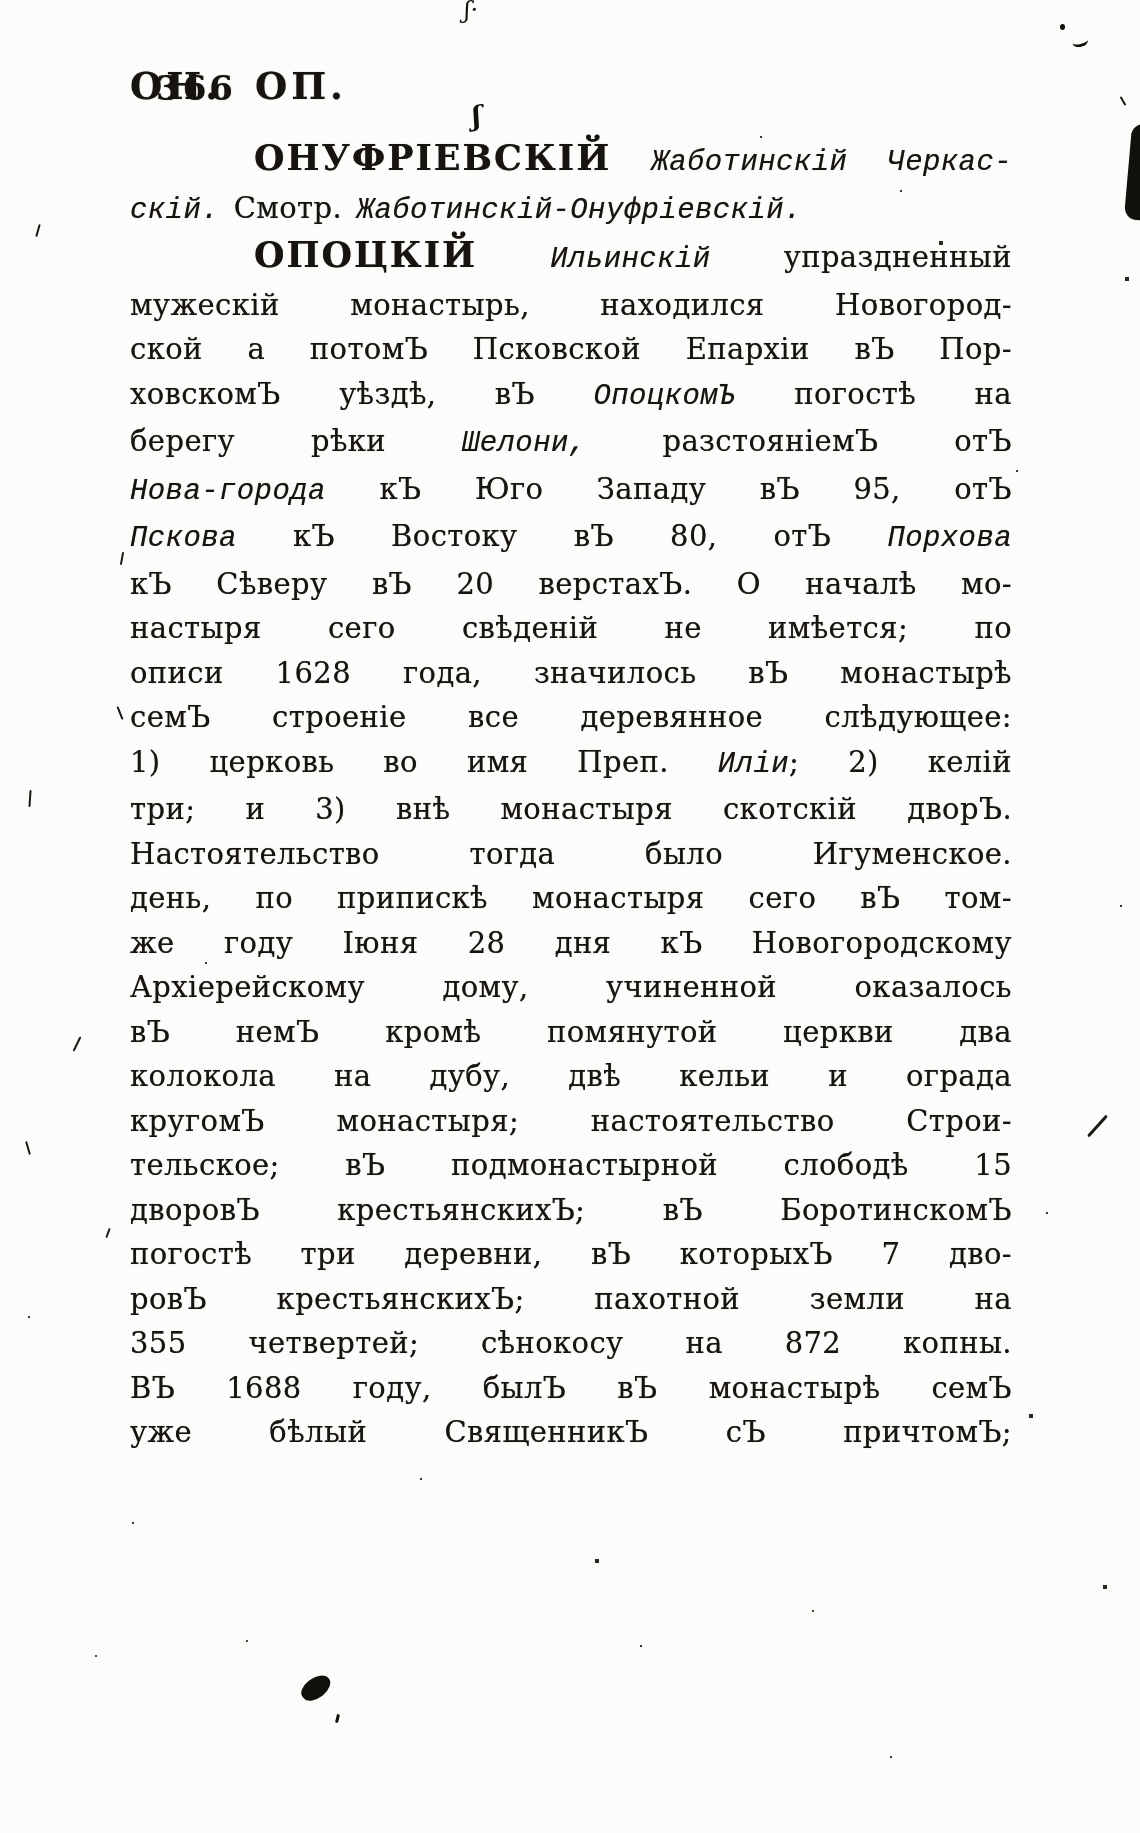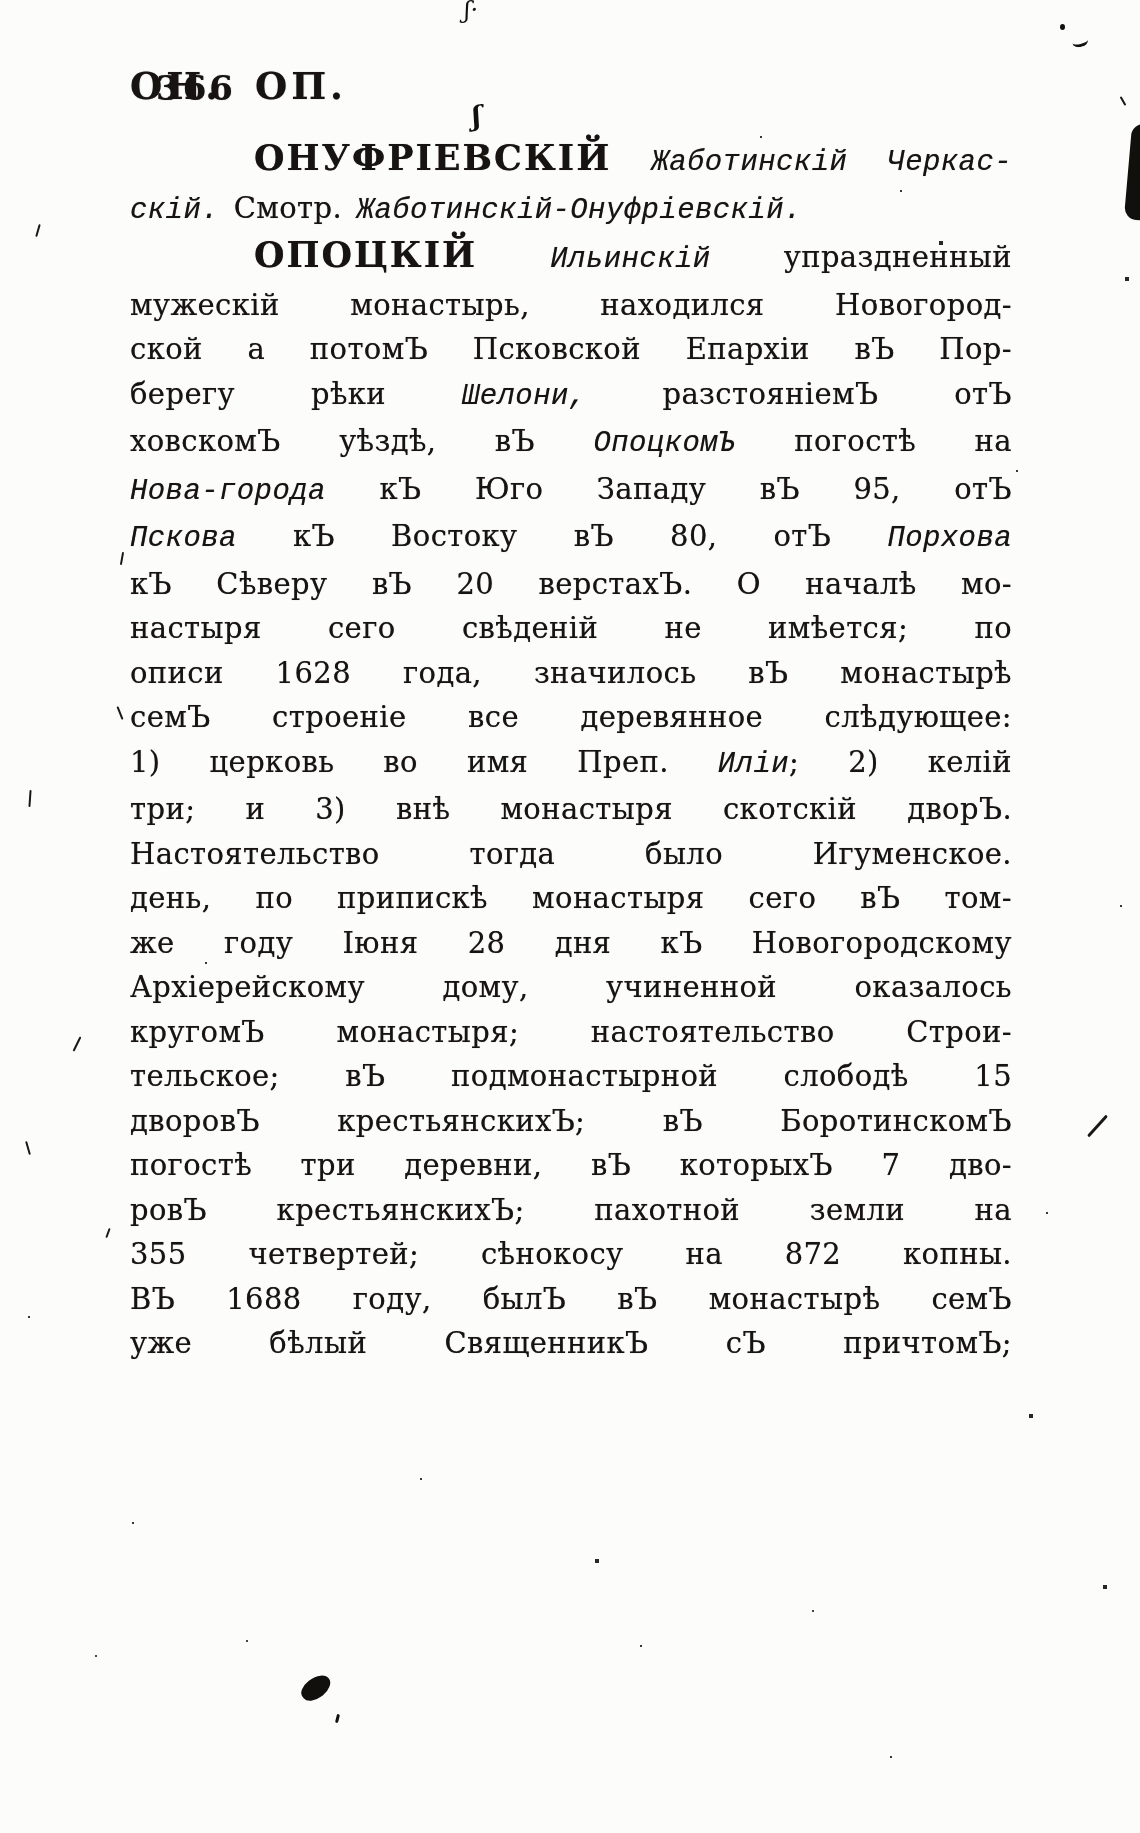--- a/index.html
+++ b/index.html
@@ -79,34 +79,36 @@
     <span class="pagenum">366</span>
     <span class="running-head">ОН. ОП.</span>
   </div>
 
   <div class="textblock">
       <div class="line indent"><span class="seg-b">ОНУФРІЕВСКІЙ</span><span class="seg-i"> Жаботинскій Черкас-</span></div>
       <div class="line nojust"><span class="seg-i">скій.</span><span class="seg-n"> Смотр. </span><span class="seg-i">Жаботинскій-Онуфріевскій.</span></div>
       <div class="line indent"><span class="seg-b">ОПОЦКІЙ</span><span class="seg-i"> Ильинскій </span><span class="seg-n">упраздненный</span></div>
       <div class="line"><span class="seg-n">мужескій монастырь, находился Новогород-</span></div>
       <div class="line"><span class="seg-n">ской а потомЪ Псковской Епархіи вЪ Пор-</span></div>
+      <div class="line"><span class="seg-n">ховскомЪ уѣздѣ, вЪ </span><span class="seg-i">ОпоцкомЪ</span><span class="seg-n"> погостѣ на</span></div>
       <div class="line"><span class="seg-n">берегу рѣки </span><span class="seg-i">Шелони,</span><span class="seg-n"> разстояніемЪ отЪ</span></div>
-      <div class="line"><span class="seg-n">ховскомЪ уѣздѣ, вЪ </span><span class="seg-i">ОпоцкомЪ</span><span class="seg-n"> погостѣ на</span></div>
       <div class="line"><span class="seg-i">Нова-города</span><span class="seg-n"> кЪ Юго Западу вЪ 95, отЪ</span></div>
       <div class="line"><span class="seg-i">Пскова</span><span class="seg-n"> кЪ Востоку вЪ 80, отЪ </span><span class="seg-i">Порхова</span></div>
       <div class="line"><span class="seg-n">кЪ Сѣверу вЪ 20 верстахЪ. О началѣ мо-</span></div>
       <div class="line"><span class="seg-n">настыря сего свѣденій не имѣется; по</span></div>
       <div class="line"><span class="seg-n">описи 1628 года, значилось вЪ монастырѣ</span></div>
       <div class="line"><span class="seg-n">семЪ строеніе все деревянное слѣдующее:</span></div>
       <div class="line"><span class="seg-n">1) церковь во имя Преп. </span><span class="seg-i">Иліи</span><span class="seg-n">; 2) келій</span></div>
       <div class="line"><span class="seg-n">три; и 3) внѣ монастыря скотскій дворЪ.</span></div>
       <div class="line"><span class="seg-n">Настоятельство тогда было Игуменское.</span></div>
       <div class="line"><span class="seg-n">день, по припискѣ монастыря сего вЪ том-</span></div>
       <div class="line"><span class="seg-n">же году Іюня 28 дня кЪ Новогородскому</span></div>
       <div class="line"><span class="seg-n">Архіерейскому дому, учиненной оказалось</span></div>
+      <div class="line"><span class="seg-n">вЪ немЪ кромѣ помянутой церкви два</span></div>
+      <div class="line"><span class="seg-n">колокола на дубу, двѣ кельи и ограда</span></div>
       <div class="line"><span class="seg-n">кругомЪ монастыря; настоятельство Строи-</span></div>
       <div class="line"><span class="seg-n">тельское; вЪ подмонастырной слободѣ 15</span></div>
       <div class="line"><span class="seg-n">дворовЪ крестьянскихЪ; вЪ БоротинскомЪ</span></div>
       <div class="line"><span class="seg-n">погостѣ три деревни, вЪ которыхЪ 7 дво-</span></div>
       <div class="line"><span class="seg-n">ровЪ крестьянскихЪ; пахотной земли на</span></div>
       <div class="line"><span class="seg-n">355 четвертей; сѣнокосу на 872 копны.</span></div>
       <div class="line"><span class="seg-n">ВЪ 1688 году, былЪ вЪ монастырѣ семЪ</span></div>
       <div class="line"><span class="seg-n">уже бѣлый СвященникЪ сЪ причтомЪ;</span></div>
     </div>
 

